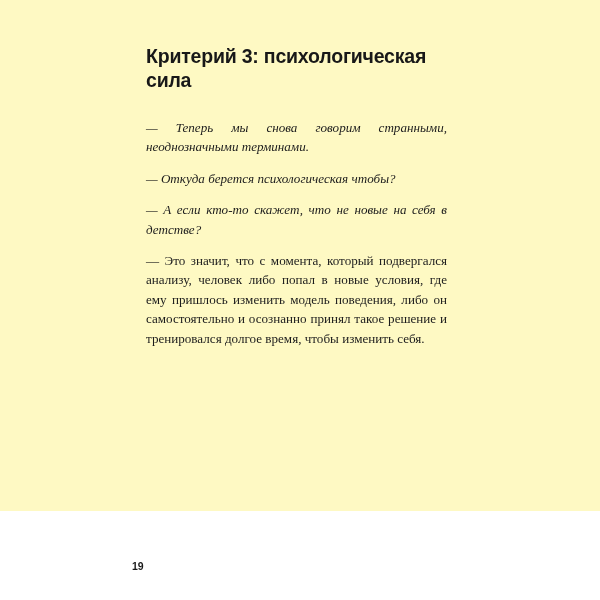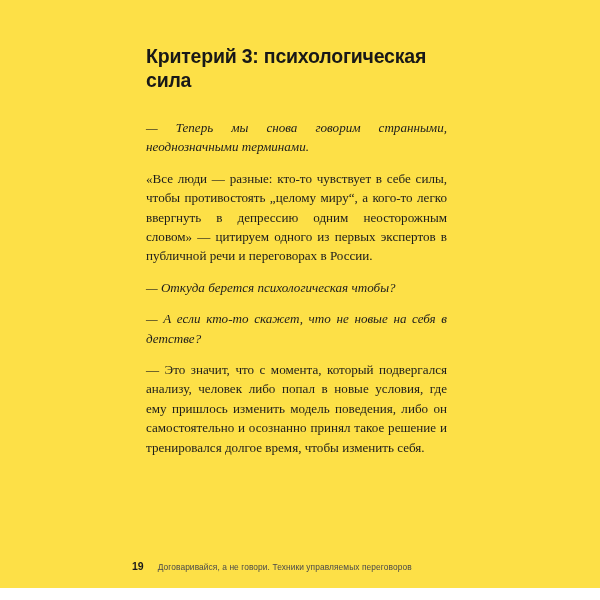--- a/index.html
+++ b/index.html
@@ -12,22 +12,22 @@
     height: 600px;
     background: #ffffff;
     font-family: "Liberation Serif", serif;
     color: #1a1a1a;
     overflow: hidden;
   }
 
   .page {
     position: relative;
     width: 600px;
-    height: 588px;
-    background: #fde047;
+    height: 511px;
+    background: #fef9c3;
     box-sizing: border-box;
   }
 
   .content {
     position: absolute;
     left: 146px;
     top: 44px;
     width: 317px;
   }
 
@@ -94,29 +94,27 @@
 
 <div class="page">
 
   <div class="content">
 
     <h1 class="chapter-title">Критерий 3: психологическая сила</h1>
 
     <p class="para italic">— Теперь мы снова говорим странными, неоднозначными терминами.</p>
 
 
-    <p class="para">«Все люди — разные: кто-то чувствует в себе силы, чтобы противостоять „целому миру“, а кого-то легко ввергнуть в депрессию одним неосторожным словом» — цитируем одного из первых экспертов в публичной речи и переговорах в России.</p>
 
     <p class="para italic">— Откуда берется психологическая чтобы?</p>
 
 
     <p class="para italic">— А если кто-то скажет, что не новые на себя в детстве?</p>
 
     <p class="para">— Это значит, что с момента, который подвергался анализу, человек либо попал в новые условия, где ему пришлось изменить модель поведения, либо он самостоятельно и осознанно принял такое решение и тренировался долгое время, чтобы изменить себя.</p>
 
   </div>
 
   <div class="footer">
     <span class="footer-page-number">19</span>
-    <span class="footer-book-title">Договаривайся, а не говори. Техники управляемых переговоров</span>
   </div>
 
 </div>
 
 </body></html>

